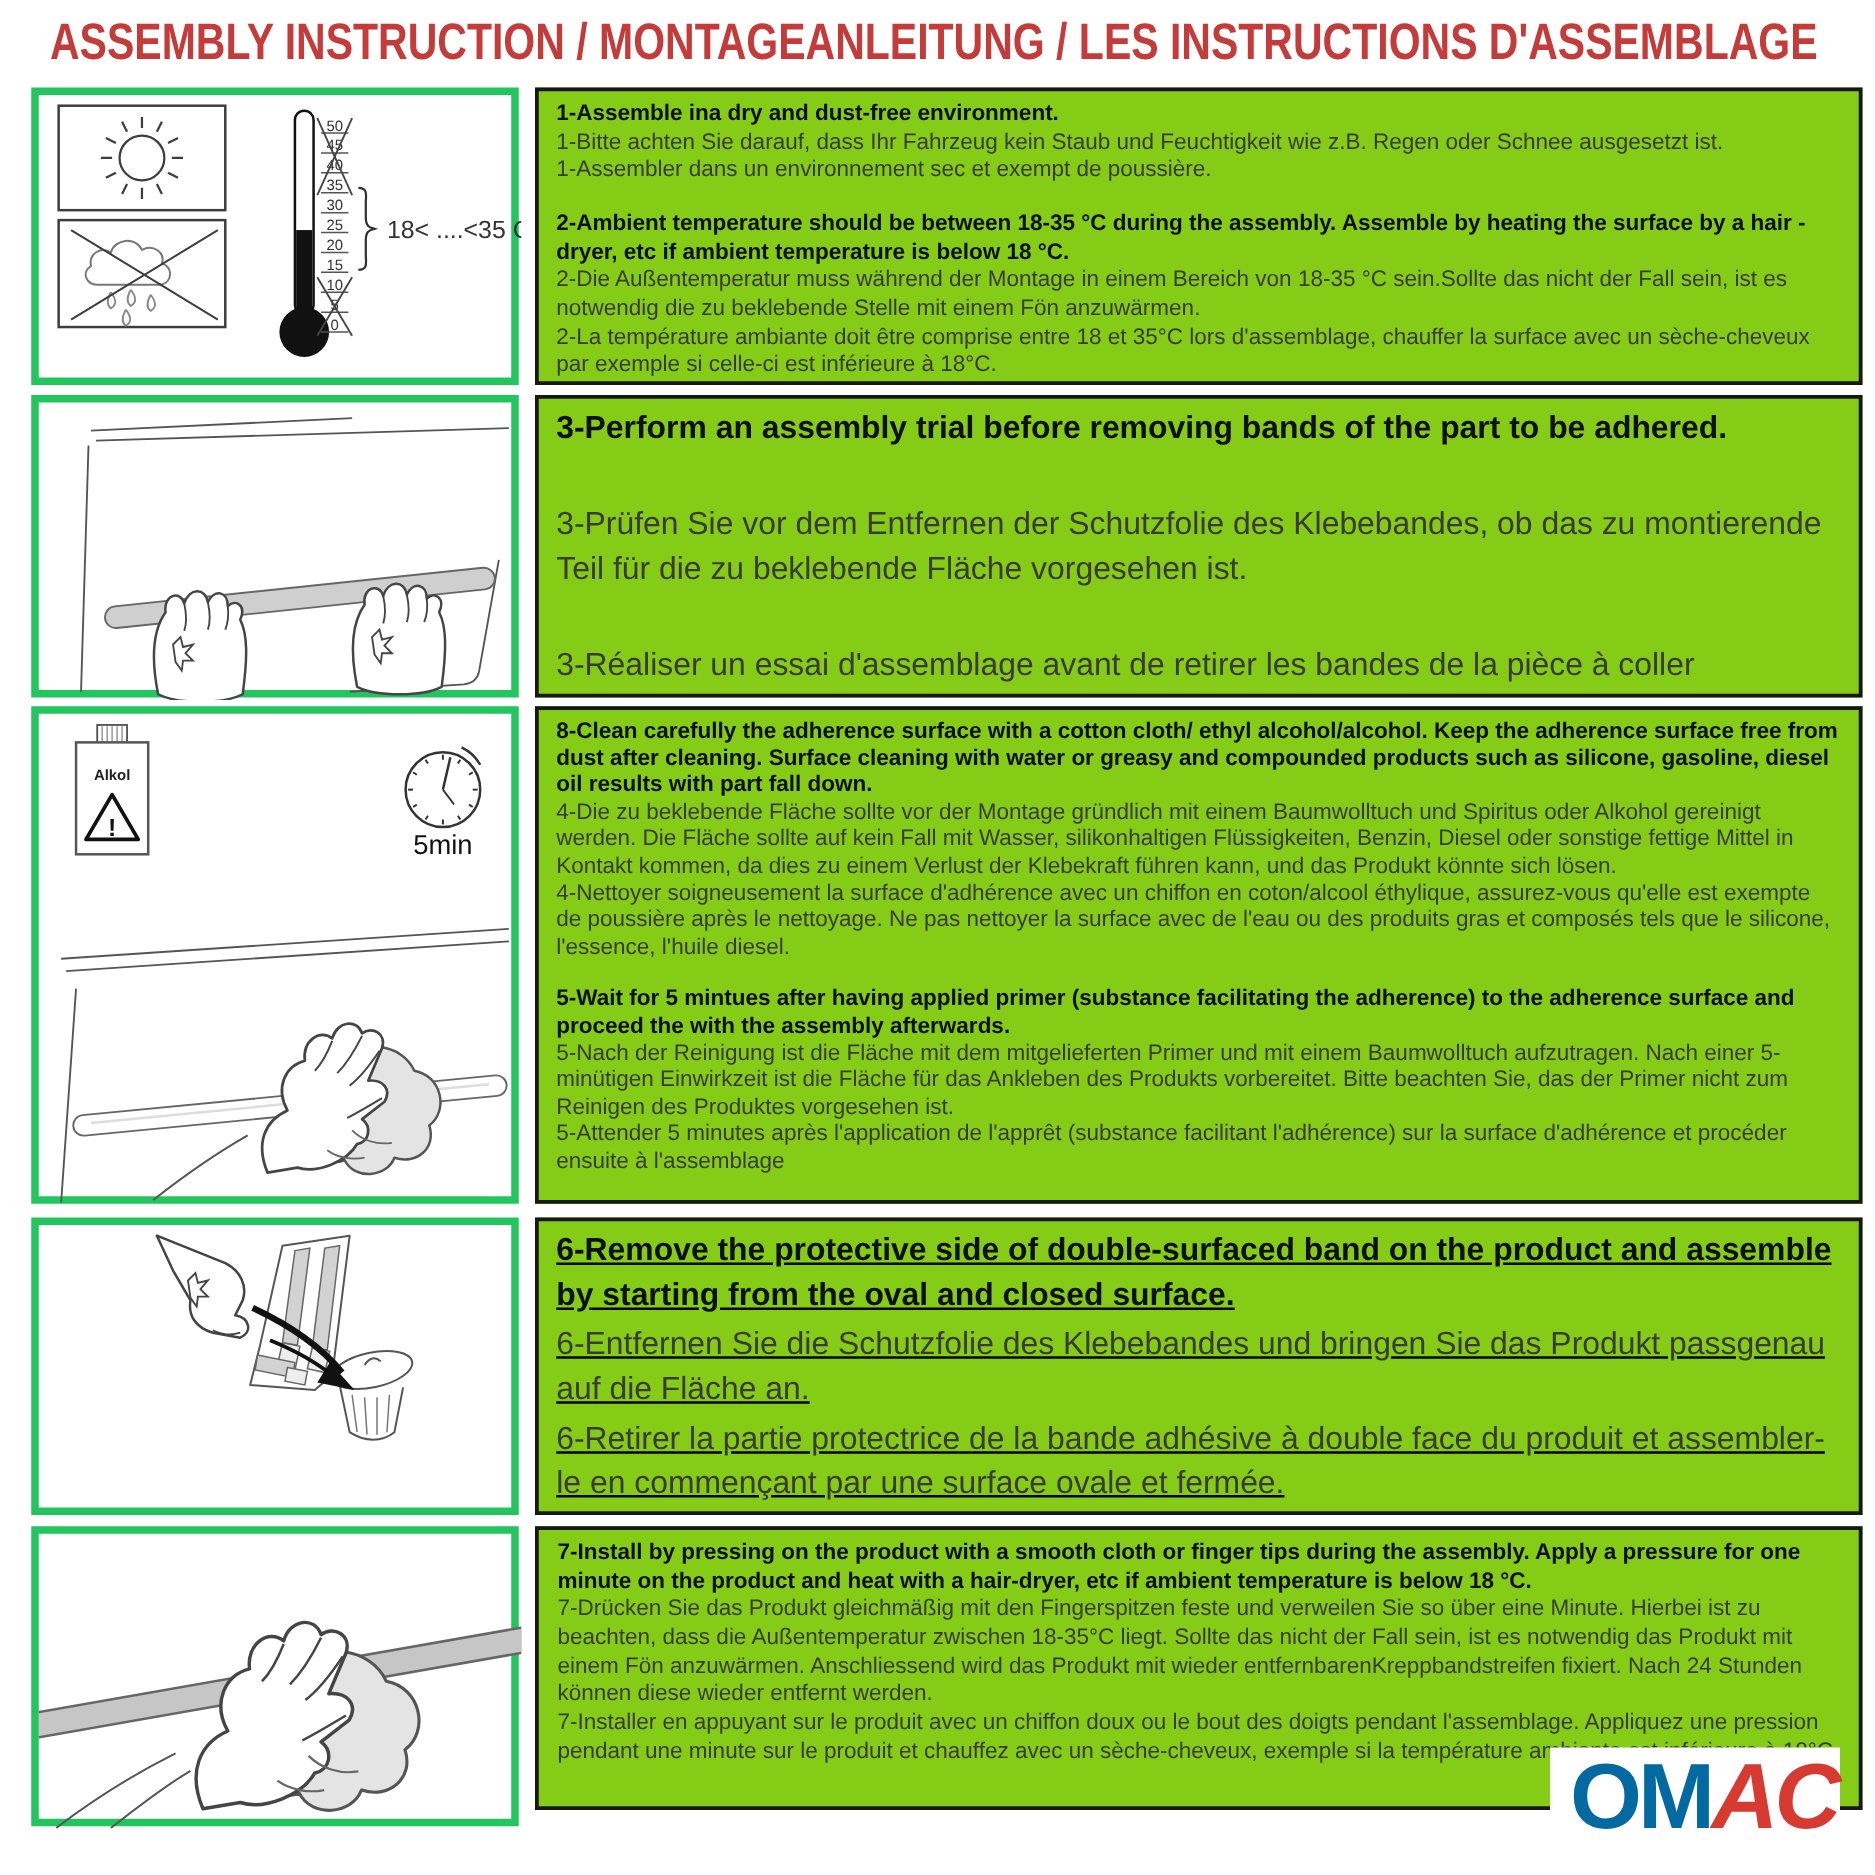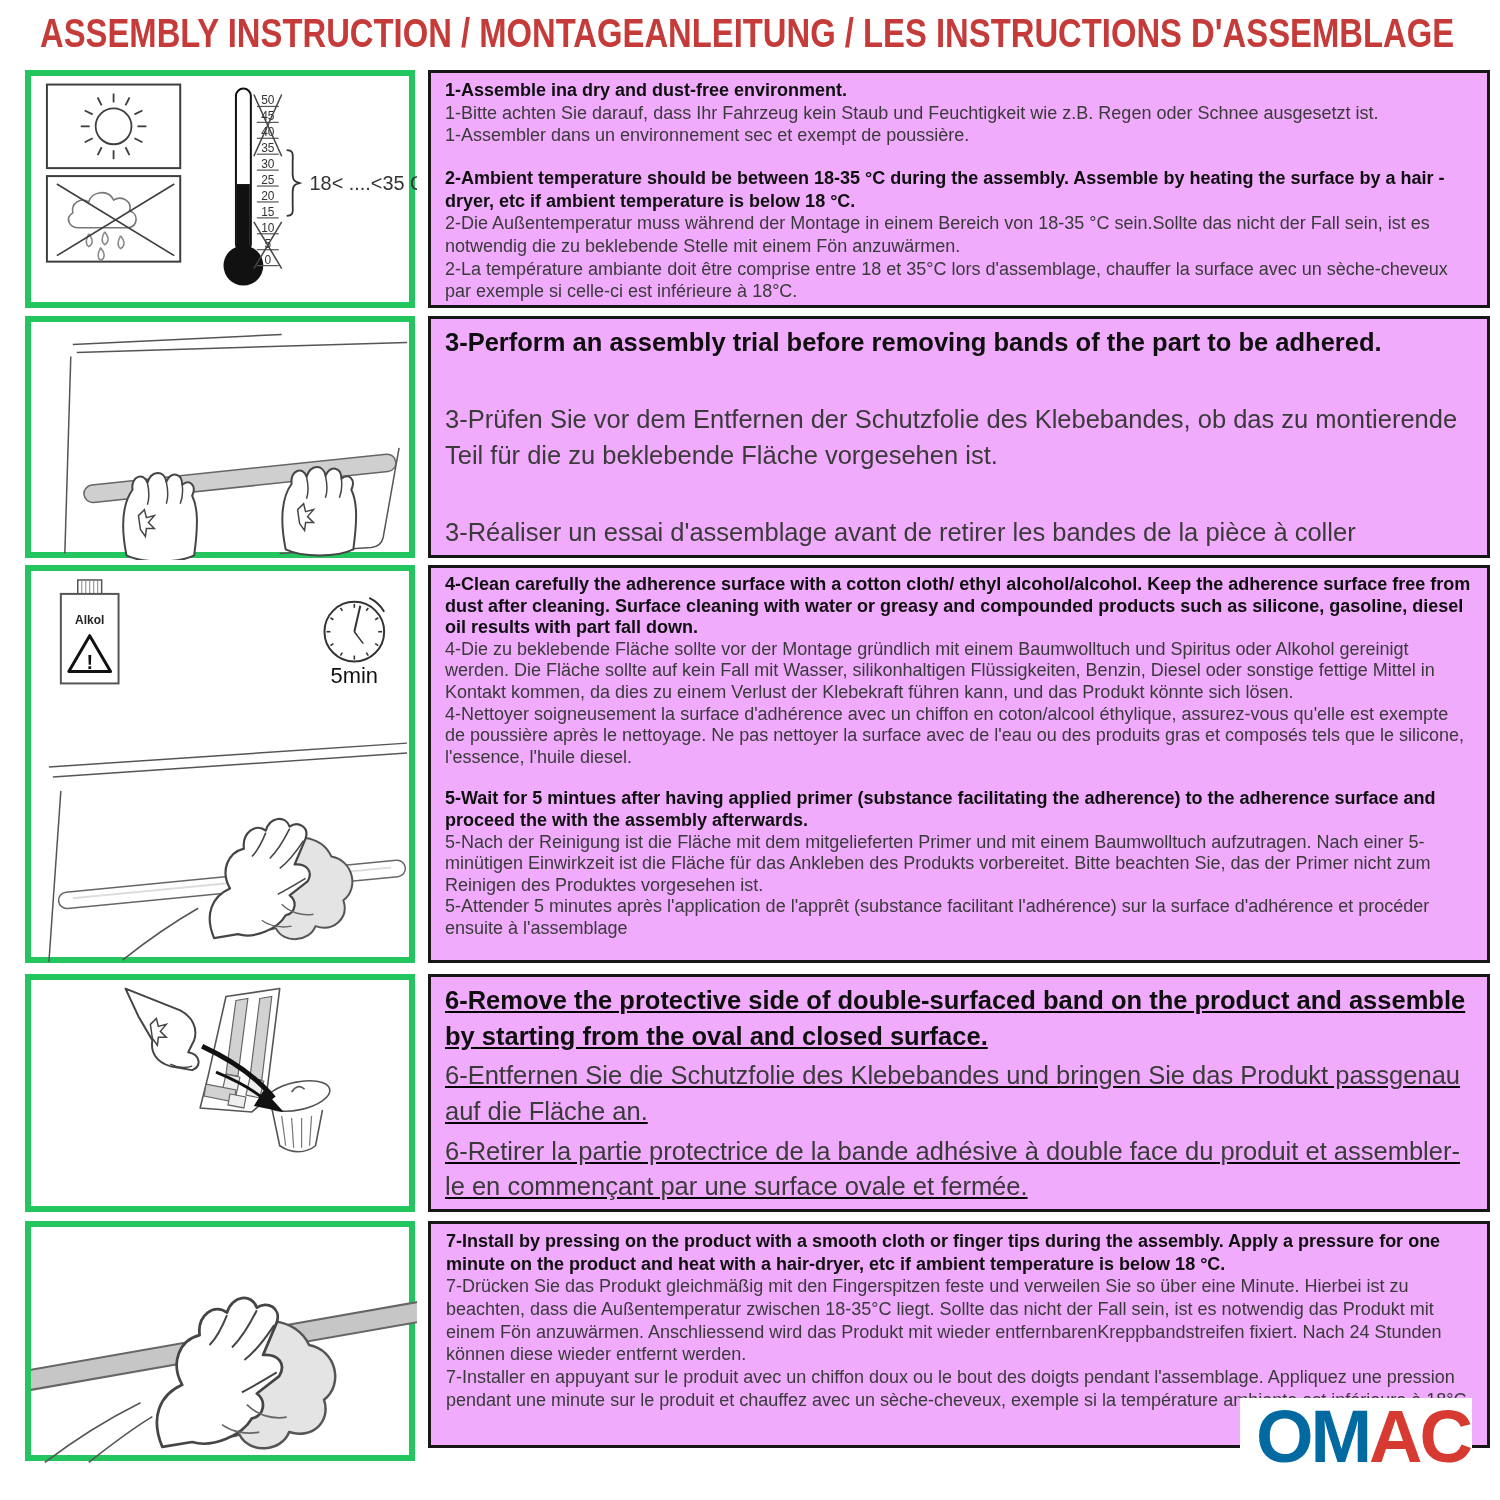--- a/index.html
+++ b/index.html
@@ -15,40 +15,40 @@
     color: #c43b3a; white-space: nowrap;
     transform: scaleX(0.80); transform-origin: left center;
   }
   .row { position: absolute; left: 0; width: 1500px; }
   .illus-box {
     position: absolute; left: 25px; width: 390px;
     border: 6px solid #22c55e; background: #fff;
   }
   .text-box {
     position: absolute; left: 428px; width: 1062px;
-    border: 3px solid #171717; background: #f0abfc;
+    border: 3px solid #171717; background: #84cc16;
     padding: 6px 16px 4px 14px;
     display: flex; flex-direction: column;
   }
   .text-box.center { justify-content: space-between; }
   .t-sm p { font-size: 18px; line-height: 1.26; color: #3a3a3a; }
   .t-sm.tight p { line-height: 1.2; }
   .t-lg p { font-size: 25.5px; line-height: 1.4; color: #3a3a3a; }
   p.b { color: #0f0f0f; font-weight: 700; }
   .gap { margin-top: 20px; }
   svg { display:block; }
   svg text { font-family: "Liberation Sans", "DejaVu Sans", sans-serif; }
   .logo {
     position: absolute; right: 28px; top: 1398px;
     background: #fff; padding: 2px 2px 2px 16px;
     font-size: 74px; font-weight: 700; letter-spacing: -3px;
     line-height: 1; white-space: nowrap;
   }
   .logo .lk { color: #0369a1; }
-  .logo .lr { color: #d63a31; }
+  .logo .lr { color: #d63a31; font-style: italic; }
 </style>
 </head>
 <body>
 
 <div class="page">
 
   <div class="doc-title">ASSEMBLY INSTRUCTION / MONTAGEANLEITUNG / LES INSTRUCTIONS D'ASSEMBLAGE</div>
 
   <svg width="0" height="0" style="position:absolute">
     <defs>
@@ -221,21 +221,21 @@
         <g>
           <line x1="36" y1="330" x2="368" y2="298" stroke="#666" stroke-width="18" stroke-linecap="round"></line>
           <line x1="36" y1="330" x2="368" y2="298" stroke="#fff" stroke-width="15" stroke-linecap="round"></line>
           <line x1="42" y1="328" x2="362" y2="297" stroke="#ddd" stroke-width="2"></line>
         </g>
         <path d="M92,390 C120,368 140,354 168,338" fill="none" stroke="#555" stroke-width="1.6"></path>
         <use href="#hand-wipe" transform="translate(168,238)"></use>
       </svg>
     </div>
     <div class="text-box t-sm tight" style="height:398px;">
-      <p class="b">4-Clean carefully the adherence surface with a cotton cloth/ ethyl alcohol/alcohol. Keep the adherence surface free from dust after cleaning. Surface cleaning with water or greasy and compounded products such as silicone, gasoline, diesel oil results with part fall down.</p>
+      <p class="b">8-Clean carefully the adherence surface with a cotton cloth/ ethyl alcohol/alcohol. Keep the adherence surface free from dust after cleaning. Surface cleaning with water or greasy and compounded products such as silicone, gasoline, diesel oil results with part fall down.</p>
       <p>4-Die zu beklebende Fläche sollte vor der Montage gründlich mit einem Baumwolltuch und Spiritus oder Alkohol gereinigt werden. Die Fläche sollte auf kein Fall mit Wasser, silikonhaltigen Flüssigkeiten, Benzin, Diesel oder sonstige fettige Mittel in Kontakt kommen, da dies zu einem Verlust der Klebekraft führen kann, und das Produkt könnte sich lösen.</p>
       <p>4-Nettoyer soigneusement la surface d'adhérence avec un chiffon en coton/alcool éthylique, assurez-vous qu'elle est exempte de poussière après le nettoyage. Ne pas nettoyer la surface avec de l'eau ou des produits gras et composés tels que le silicone, l'essence, l'huile diesel.</p>
       <p class="b gap">5-Wait for 5 mintues after having applied primer (substance facilitating the adherence) to the adherence surface and proceed the with the assembly afterwards.</p>
       <p>5-Nach der Reinigung ist die Fläche mit dem mitgelieferten Primer und mit einem Baumwolltuch aufzutragen. Nach einer 5-minütigen Einwirkzeit ist die Fläche für das Ankleben des Produkts vorbereitet. Bitte beachten Sie, das der Primer nicht zum Reinigen des Produktes vorgesehen ist.</p>
       <p>5-Attender 5 minutes après l'application de l'apprêt (substance facilitant l'adhérence) sur la surface d'adhérence et procéder ensuite à l'assemblage</p>
     </div>
   </div>
 
   <div class="row" style="top:974px;height:238px;">
     <div class="illus-box" style="height:238px;">

